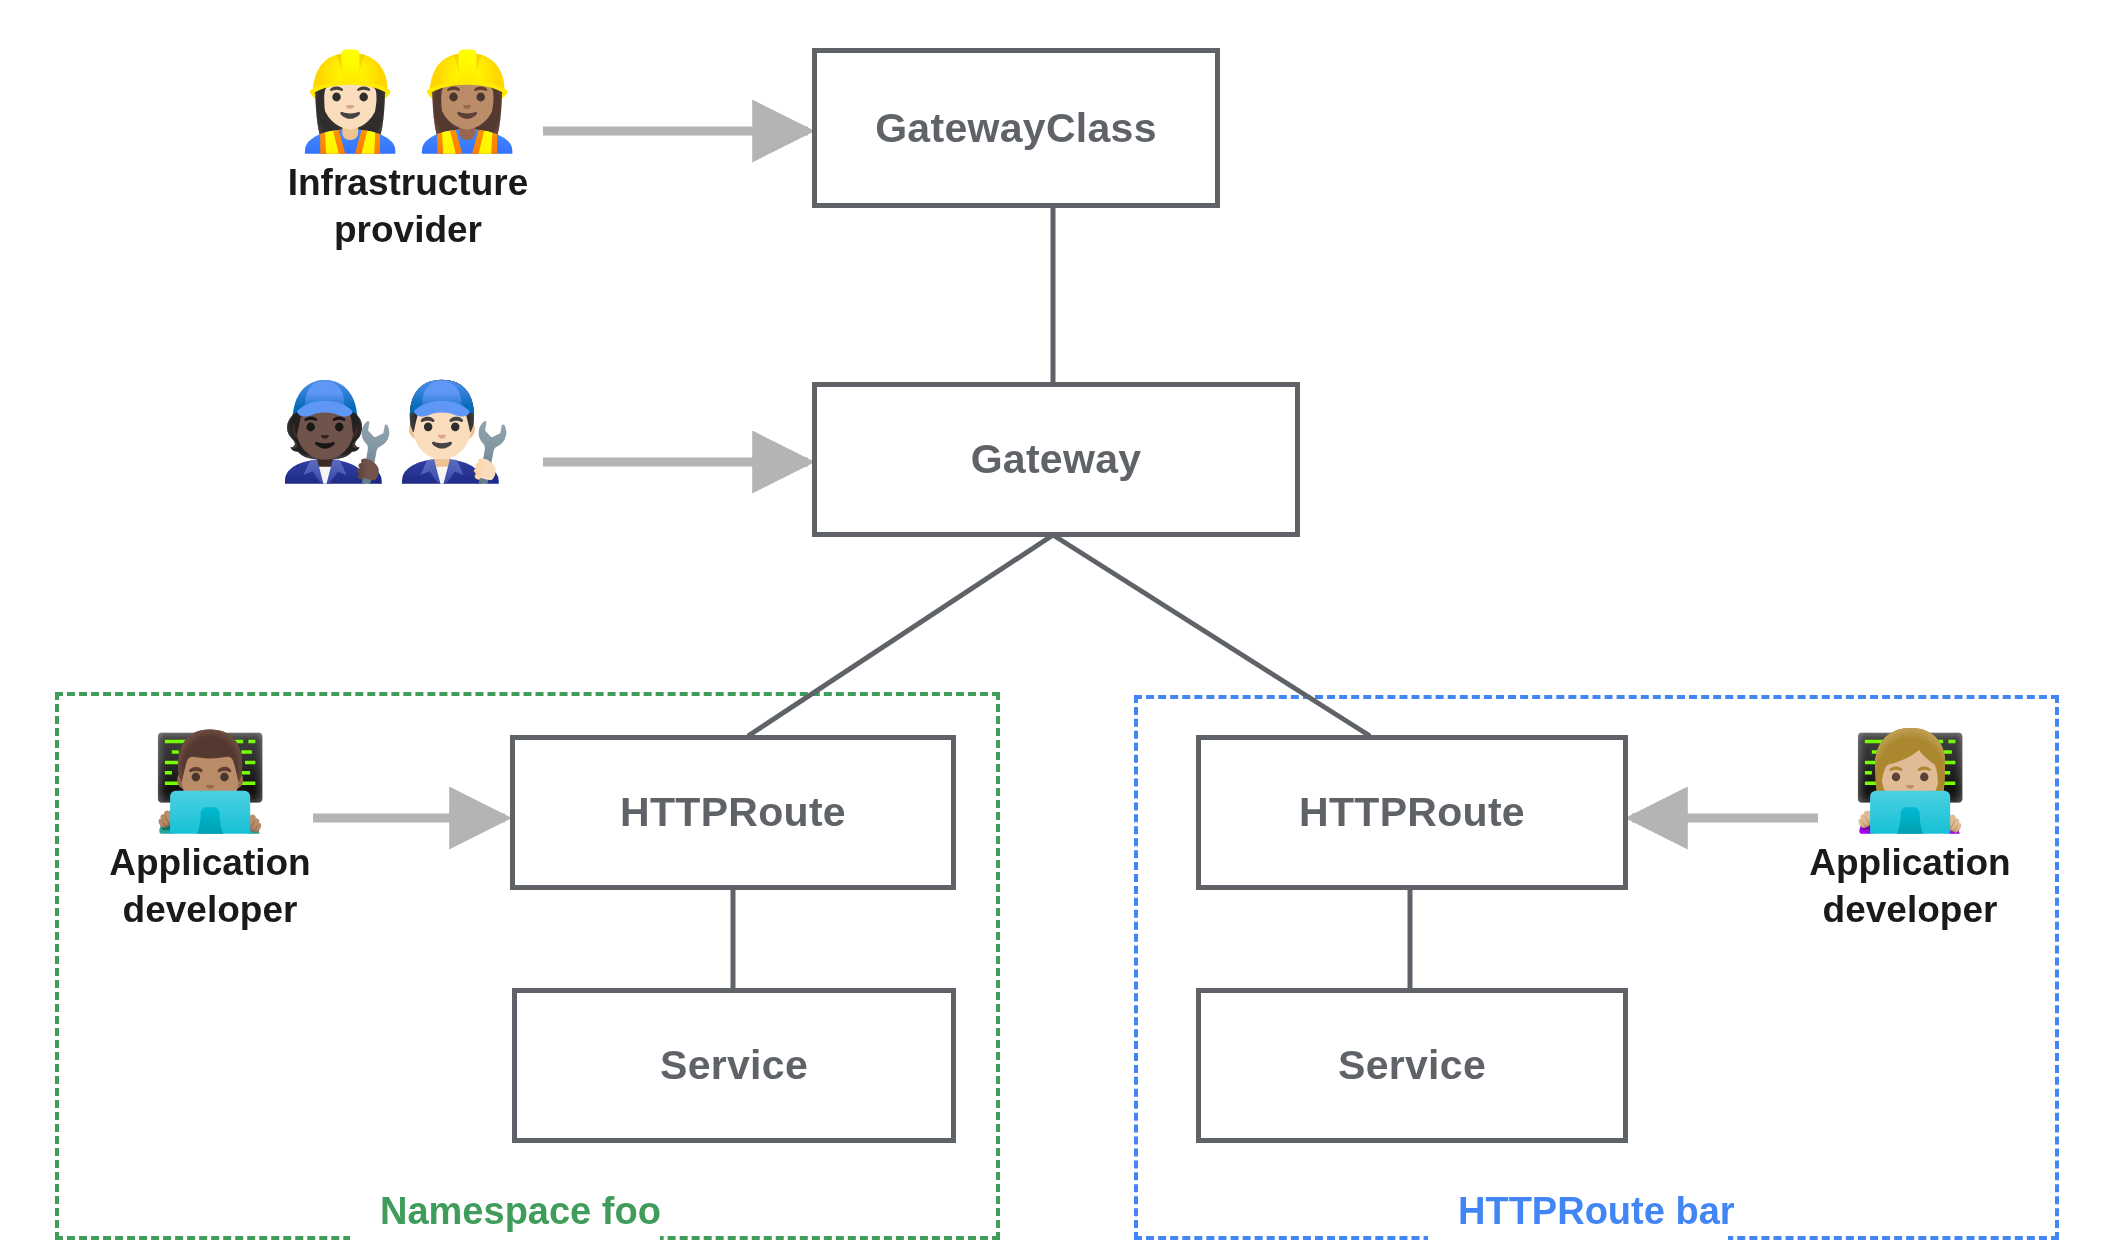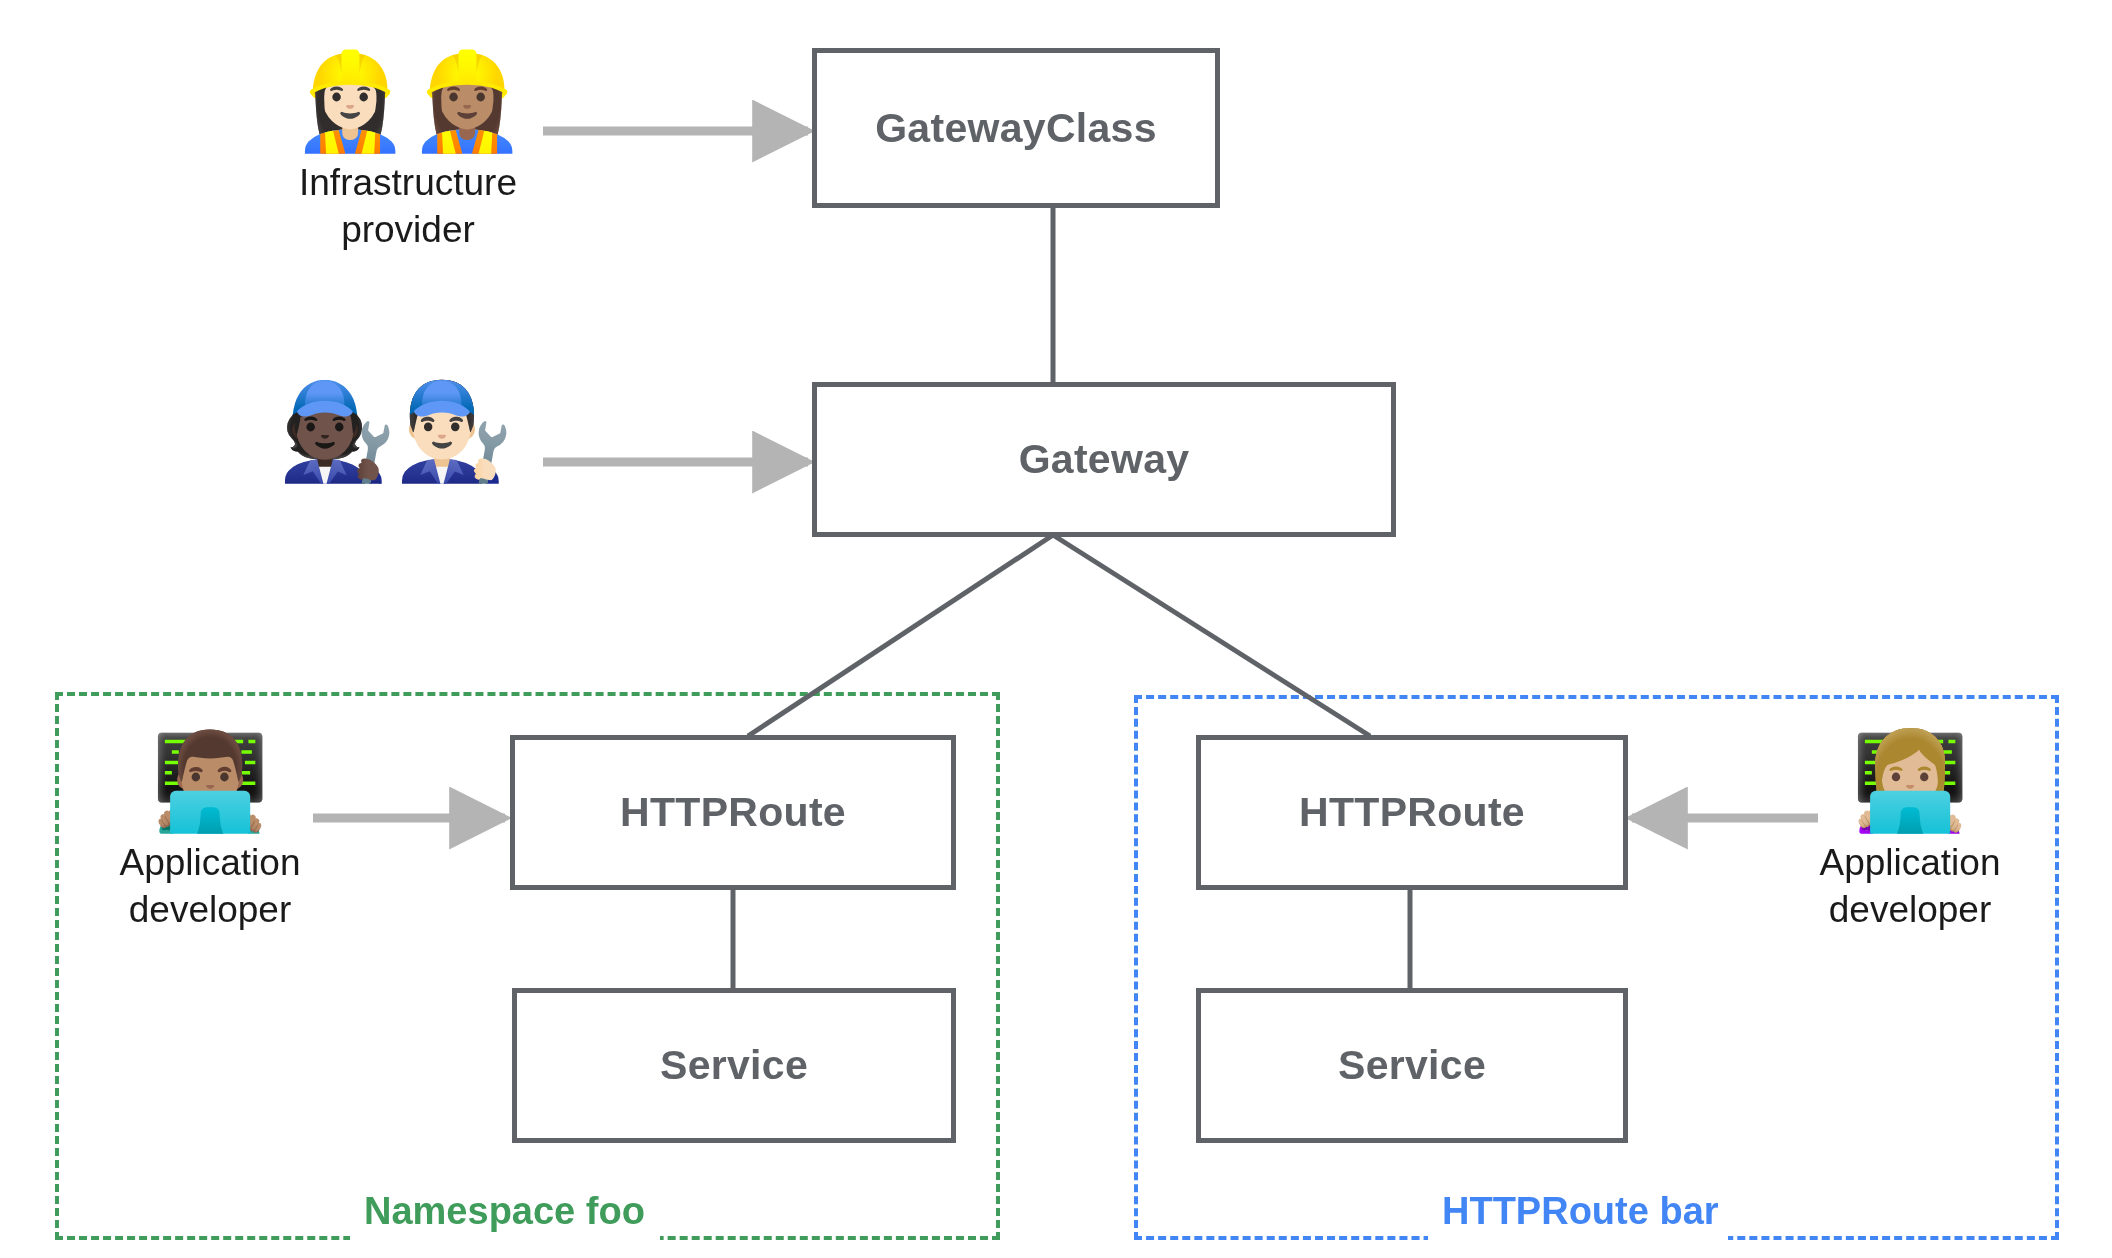--- a/index.html
+++ b/index.html
@@ -50,39 +50,41 @@
     letter-spacing: -2px;
     font-family: "DejaVu Sans", "Liberation Sans", sans-serif;
   }
   .persona-label {
     margin-top: 6px;
     font-size: 37px;
     line-height: 1.28;
     color: #1a1a1a;
     text-align: center;
     white-space: pre-line;
+    font-weight: bold;
   }
   
   .ns-box {
     position: absolute;
     box-sizing: border-box;
     border: 4px dashed #3f9c5b;
     background: transparent;
     z-index: 1;
   }
   .ns-box.blue {
     border-color: #4285f4;
   }
   .ns-label {
     position: absolute;
     font-size: 38px;
     font-weight: bold;
     color: #3f9c5b;
     white-space: nowrap;
     z-index: 3;
+    margin-left: 16px;
   }
   .ns-label.blue {
     color: #4285f4;
   }
   
   #wires {
     position: absolute;
     left: 0;
     top: 0;
     width: 2112px;
@@ -124,21 +126,21 @@
 
     <line x1="313" y1="818" x2="505" y2="818" stroke="#b4b4b4" stroke-width="9" marker-end="url(#ah-r)"></line>
 
     <line x1="1818" y1="818" x2="1632" y2="818" stroke="#b4b4b4" stroke-width="9" marker-end="url(#ah-r)"></line>
   </svg>
 
   <div class="res-box" style="left:812px; top:48px; width:408px; height:160px;">
     <span class="res-label">GatewayClass</span>
   </div>
 
-  <div class="res-box" style="left:812px; top:382px; width:584px; height:155px;">
+  <div class="res-box" style="left:812px; top:382px; width:488px; height:155px;">
     <span class="res-label">Gateway</span>
   </div>
 
   <div class="res-box" style="left:510px; top:735px; width:446px; height:155px;">
     <span class="res-label">HTTPRoute</span>
   </div>
 
   <div class="res-box" style="left:512px; top:988px; width:444px; height:155px;">
     <span class="res-label">Service</span>
   </div>

